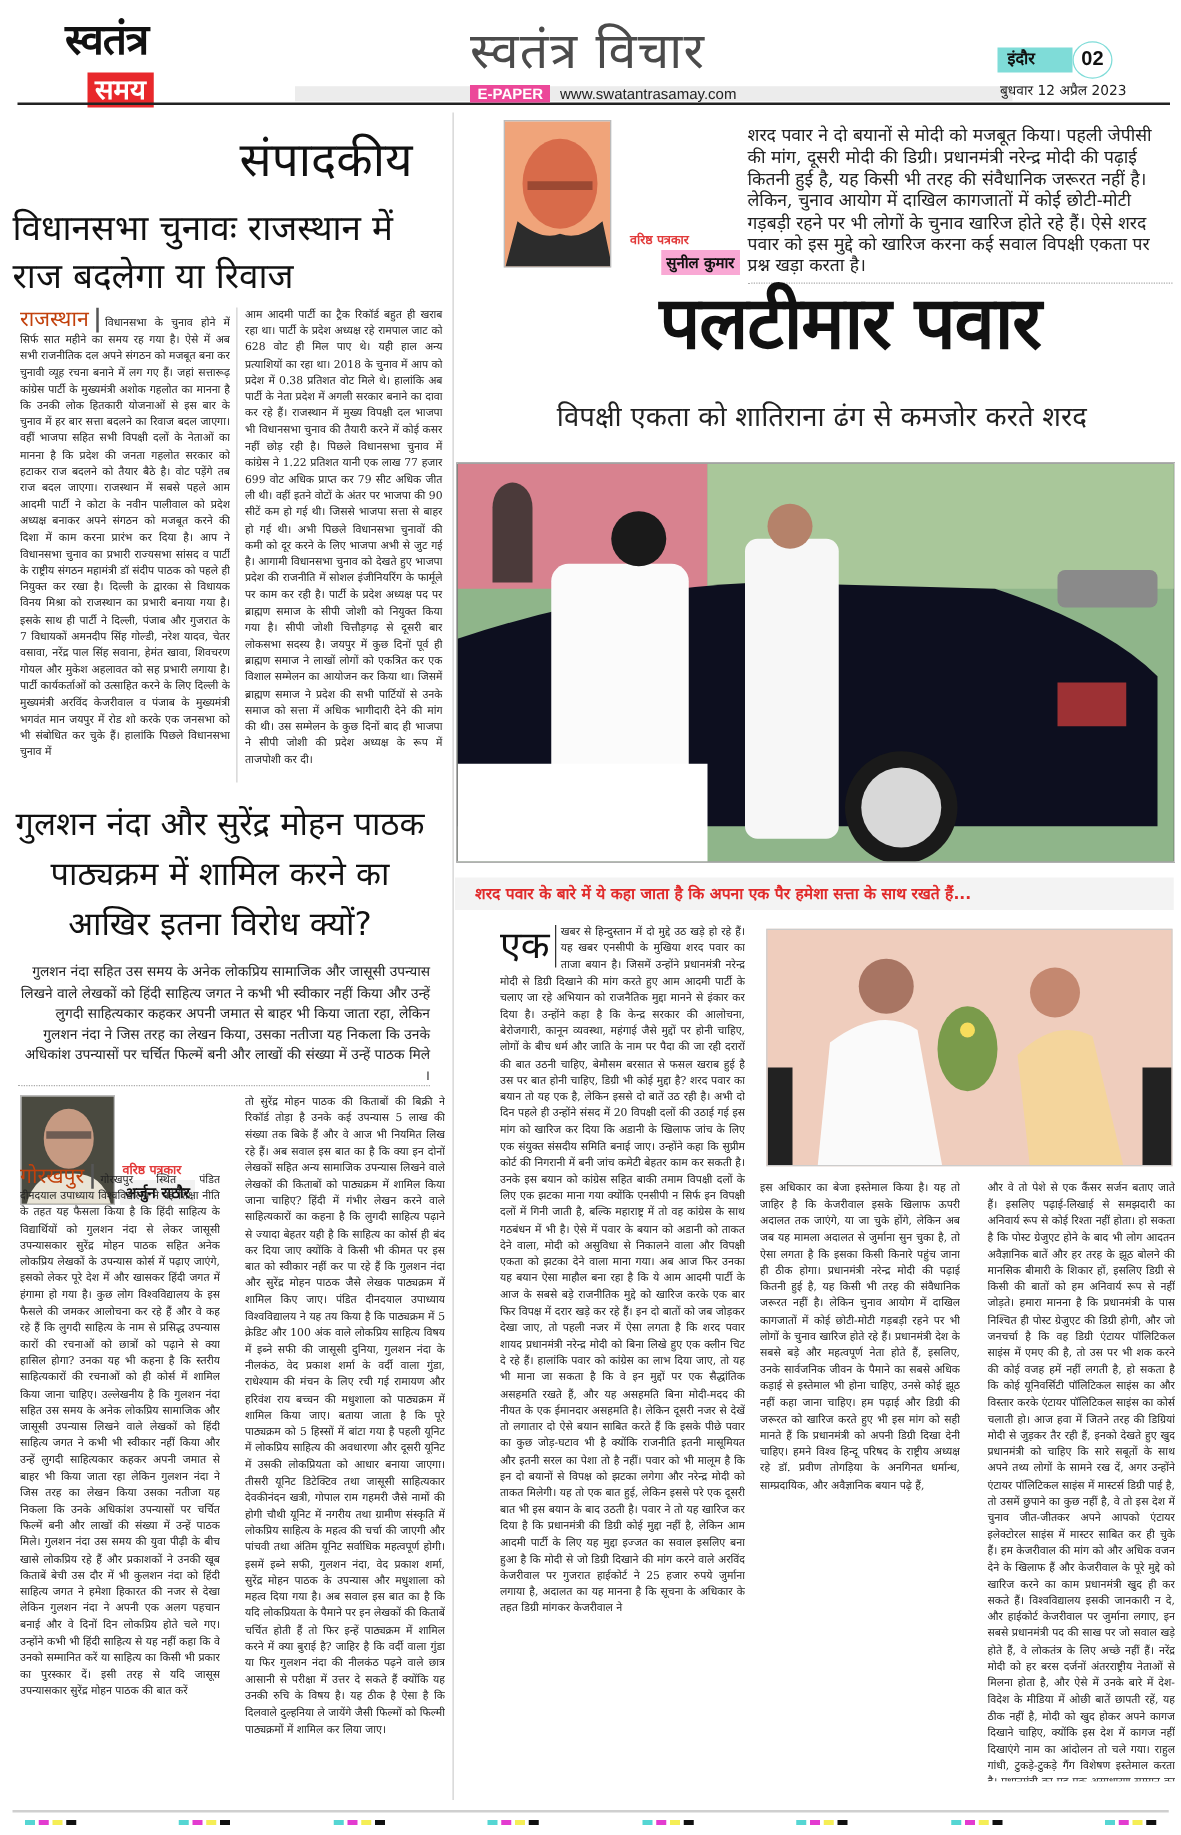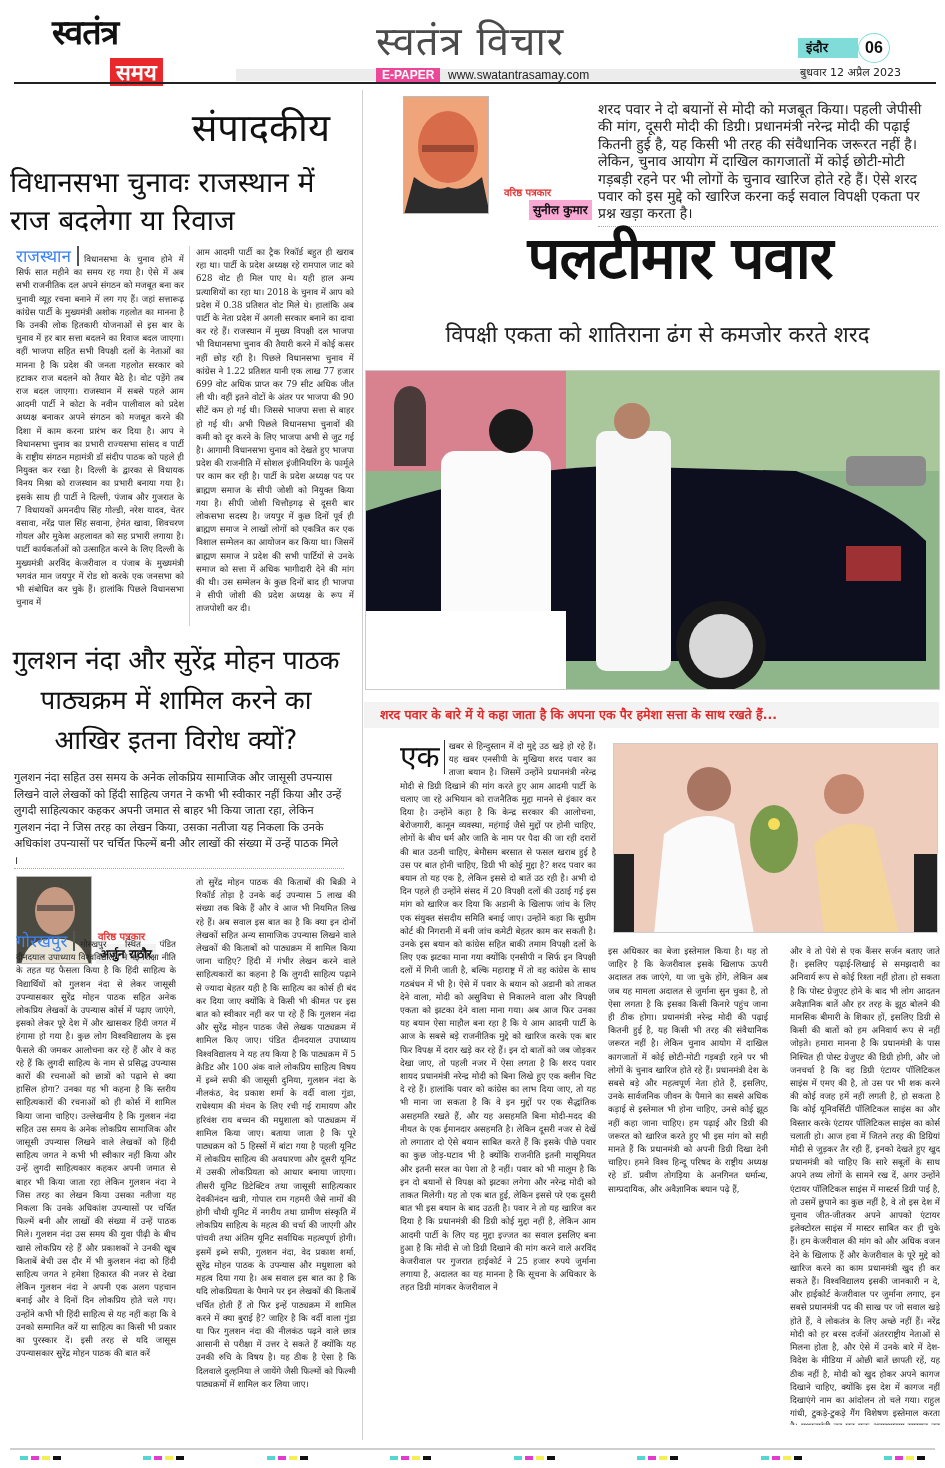--- a/index.html
+++ b/index.html
@@ -4,41 +4,41 @@
 <style>
   * { box-sizing: border-box; margin: 0; padding: 0; }
   html, body { width: 945px; height: 1468px; background: #ffffff; overflow: hidden; }
   body { position: relative; font-family: "DejaVu Sans", sans-serif; color: #1a1a1a; }
 
   .abs { position: absolute; }
 
   
   .logo { left: 30px; top: 14px; width: 122px; height: 70px; }
   .logo-top { font-family: "DejaVu Serif", serif; font-weight: 700; font-size: 34px; line-height: 36px; color: #111; letter-spacing: -1px; margin-left: 22px; }
-  .logo-bottom { position: absolute; left: 40px; top: 44px; background: #e8282b; color: #fff; font-family: "DejaVu Serif", serif; font-weight: 700; font-size: 22px; line-height: 28px; padding: 0 6px; margin-left: 40px; }
+  .logo-bottom { position: absolute; left: 40px; top: 44px; background: #e8282b; color: #fff; font-family: "DejaVu Serif", serif; font-weight: 700; font-size: 22px; line-height: 28px; padding: 0 6px; }
   .rule-top { left: 14px; top: 82px; width: 922px; height: 2px; background: #222; }
   .grey-band { left: 236px; top: 69px; width: 574px; height: 12px; background: #ececec; }
 
   .section-title { left: 376px; top: 18px; font-size: 40px; line-height: 46px; color: #4b4b4b; font-family: "DejaVu Sans", sans-serif; letter-spacing: 1px; }
   .epaper-badge { left: 376px; top: 68px; background: #ec4899; color: #fff; font-size: 12px; font-weight: 700; padding: 0 6px; line-height: 14px; font-family: "Liberation Sans", sans-serif; }
   .site-url { left: 448px; top: 67px; font-size: 12px; line-height: 16px; color: #222; font-family: "Liberation Sans", sans-serif; }
 
   .city-box { left: 798px; top: 38px; width: 60px; height: 20px; background: #7fdcd8; font-size: 13px; font-weight: 700; line-height: 20px; padding-left: 8px; color: #111; }
   .page-no { left: 858px; top: 33px; width: 32px; height: 30px; border-radius: 50%; border: 1px solid #7fdcd8; background: #fff; text-align: center; font-weight: 700; font-size: 16px; line-height: 28px; font-family: "Liberation Sans", sans-serif; color: #111; }
   .date { left: 800px; top: 66px; font-size: 11px; color: #222; line-height: 14px; }
 
   
   .sampadakiya { left: 0; top: 104px; width: 330px; text-align: right; font-size: 38px; line-height: 48px; color: #111; }
   .ed-headline { left: 10px; top: 164px; width: 330px; text-align: left; font-size: 28px; line-height: 38px; color: #111; }
   .col-text { font-family: "DejaVu Serif", serif; font-size: 8.6px; line-height: 13.2px; color: #222; text-align: justify; }
-  .dateline { font-size: 17px; line-height: 20px; color: #3b82f6; display: inline-block; padding-right: 6px; border-right: 2px solid #555; margin-right: 5px; }
+  .dateline { font-size: 17px; line-height: 20px; color: #c2410c; display: inline-block; padding-right: 6px; border-right: 2px solid #555; margin-right: 5px; }
   .vsep { width: 1px; background: #d0d0d0; }
 
   .ed2-headline { left: 6px; top: 640px; width: 340px; text-align: center; font-size: 26px; line-height: 40px; color: #111; }
-  .ed2-standfirst { left: 14px; top: 770px; width: 330px; text-align: left; font-size: 11px; line-height: 16.6px; color: #222; font-family: "DejaVu Serif", serif; }
+  .ed2-standfirst { left: 14px; top: 770px; width: 330px; text-align: right; font-size: 11px; line-height: 16.6px; color: #222; font-family: "DejaVu Serif", serif; }
 
   .author-photo { border: 1px solid #bbb; background: #ddd; overflow: hidden; }
   .author-role { color: #e23b3b; font-weight: 700; font-size: 10px; line-height: 14px; }
   .author-name { font-weight: 700; font-size: 12px; line-height: 16px; color: #111; background: #f1f1f1; padding: 2px 4px; }
 
   
   .big-head { left: 420px; top: 222px; width: 520px; text-align: center; font-size: 58px; line-height: 72px; font-weight: 700; color: #111; letter-spacing: -1px; }
   .sub-head { left: 370px; top: 320px; width: 575px; text-align: center; font-size: 22px; line-height: 30px; color: #222; }
   .main-photo { left: 365px; top: 370px; width: 575px; height: 320px; background: #2a2a2a; border: 1px solid #ccc; overflow: hidden; }
   .red-strip { left: 364px; top: 702px; width: 575px; height: 26px; background: #f3f3f3; }
@@ -61,21 +61,21 @@
   <div class="logo-bottom">समय</div>
 </div>
 <div class="abs grey-band"></div>
 <div class="abs rule-top"></div>
 
 <div class="abs section-title">स्वतंत्र विचार</div>
 <div class="abs epaper-badge">E-PAPER</div>
 <div class="abs site-url">www.swatantrasamay.com</div>
 
 <div class="abs city-box">इंदौर</div>
-<div class="abs page-no">06</div>
+<div class="abs page-no">02</div>
 <div class="abs date">बुधवार 12 अप्रैल 2023</div>
 
 <div class="abs sampadakiya">संपादकीय</div>
 <div class="abs ed-headline">विधानसभा चुनावः राजस्थान में राज बदलेगा या रिवाज</div>
 
 <div class="abs col-text" style="left:16px; top:246px; width:168px; height:384px; overflow:hidden;">
   <span class="dateline">राजस्थान</span><span>विधानसभा के चुनाव होने में सिर्फ सात महीने का समय रह गया है। ऐसे में अब सभी राजनीतिक दल अपने संगठन को मजबूत बना कर चुनावी व्यूह रचना बनाने में लग गए हैं। जहां सत्तारूढ़ कांग्रेस पार्टी के मुख्यमंत्री अशोक गहलोत का मानना है कि उनकी लोक हितकारी योजनाओं से इस बार के चुनाव में हर बार सत्ता बदलने का रिवाज बदल जाएगा। वहीं भाजपा सहित सभी विपक्षी दलों के नेताओं का मानना है कि प्रदेश की जनता गहलोत सरकार को हटाकर राज बदलने को तैयार बैठे है। वोट पड़ेंगे तब राज बदल जाएगा। राजस्थान में सबसे पहले आम आदमी पार्टी ने कोटा के नवीन पालीवाल को प्रदेश अध्यक्ष बनाकर अपने संगठन को मजबूत करने की दिशा में काम करना प्रारंभ कर दिया है। आप ने विधानसभा चुनाव का प्रभारी राज्यसभा सांसद व पार्टी के राष्ट्रीय संगठन महामंत्री डॉ संदीप पाठक को पहले ही नियुक्त कर रखा है। दिल्ली के द्वारका से विधायक विनय मिश्रा को राजस्थान का प्रभारी बनाया गया है। इसके साथ ही पार्टी ने दिल्ली, पंजाब और गुजरात के 7 विधायकों अमनदीप सिंह गोल्डी, नरेश यादव, चेतर वसावा, नरेंद्र पाल सिंह सवाना, हेमंत खावा, शिवचरण गोयल और मुकेश अहलावत को सह प्रभारी लगाया है। पार्टी कार्यकर्ताओं को उत्साहित करने के लिए दिल्ली के मुख्यमंत्री अरविंद केजरीवाल व पंजाब के मुख्यमंत्री भगवंत मान जयपुर में रोड शो करके एक जनसभा को भी संबोधित कर चुके हैं। हालांकि पिछले विधानसभा चुनाव में</span>
 </div>
 <div class="abs vsep" style="left:189px; top:246px; height:380px;"></div>
 <div class="abs col-text" style="left:196px; top:246px; width:158px; height:380px; overflow:hidden;">आम आदमी पार्टी का ट्रैक रिकॉर्ड बहुत ही खराब रहा था। पार्टी के प्रदेश अध्यक्ष रहे रामपाल जाट को 628 वोट ही मिल पाए थे। यही हाल अन्य प्रत्याशियों का रहा था। 2018 के चुनाव में आप को प्रदेश में 0.38 प्रतिशत वोट मिले थे। हालांकि अब पार्टी के नेता प्रदेश में अगली सरकार बनाने का दावा कर रहे हैं। राजस्थान में मुख्य विपक्षी दल भाजपा भी विधानसभा चुनाव की तैयारी करने में कोई कसर नहीं छोड़ रही है। पिछले विधानसभा चुनाव में कांग्रेस ने 1.22 प्रतिशत यानी एक लाख 77 हजार 699 वोट अधिक प्राप्त कर 79 सीट अधिक जीत ली थी। वहीं इतने वोटों के अंतर पर भाजपा की 90 सीटें कम हो गई थी। जिससे भाजपा सत्ता से बाहर हो गई थी। अभी पिछले विधानसभा चुनावों की कमी को दूर करने के लिए भाजपा अभी से जुट गई है। आगामी विधानसभा चुनाव को देखते हुए भाजपा प्रदेश की राजनीति में सोशल इंजीनियरिंग के फार्मूले पर काम कर रही है। पार्टी के प्रदेश अध्यक्ष पद पर ब्राह्मण समाज के सीपी जोशी को नियुक्त किया गया है। सीपी जोशी चित्तौड़गढ़ से दूसरी बार लोकसभा सदस्य है। जयपुर में कुछ दिनों पूर्व ही ब्राह्मण समाज ने लाखों लोगों को एकत्रित कर एक विशाल सम्मेलन का आयोजन कर किया था। जिसमें ब्राह्मण समाज ने प्रदेश की सभी पार्टियों से उनके समाज को सत्ता में अधिक भागीदारी देने की मांग की थी। उस सम्मेलन के कुछ दिनों बाद ही भाजपा ने सीपी जोशी की प्रदेश अध्यक्ष के रूप में ताजपोशी कर दी।</div>

